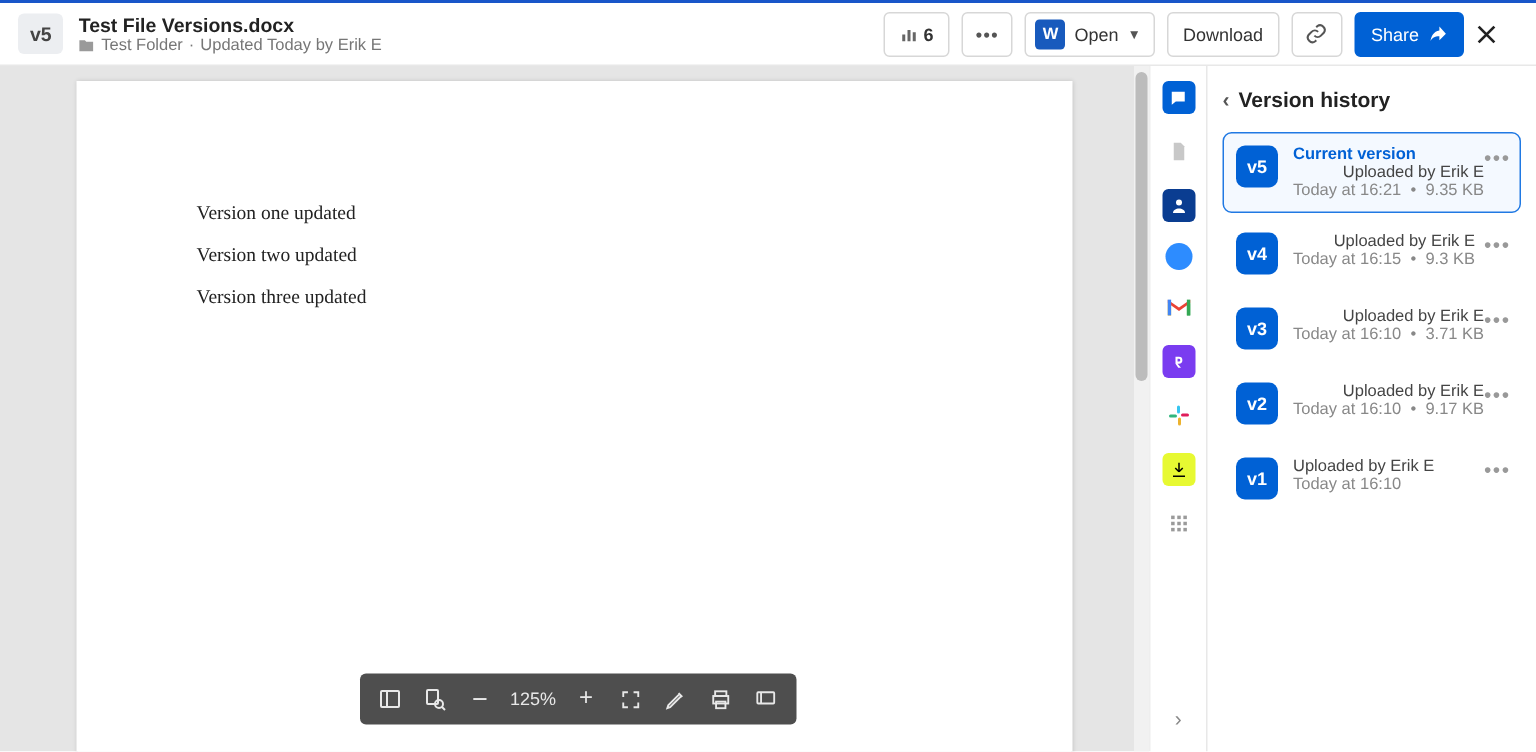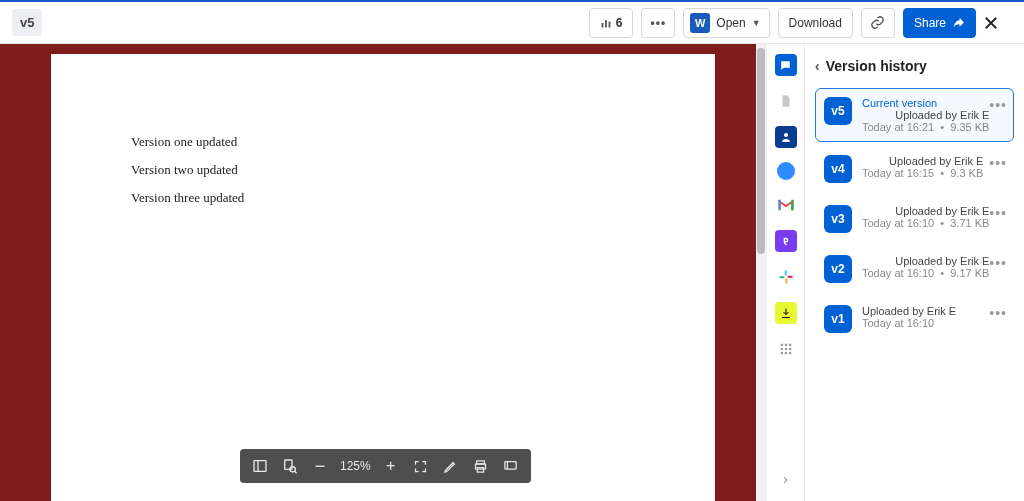--- a/index.html
+++ b/index.html
@@ -14,21 +14,21 @@
   .btn { height:30px; border:1px solid #d7d7d7; background:#fff; border-radius:4px; font-size:12px; display:flex; align-items:center; padding:0 10px; color:#333; cursor:pointer; }
   .icon-btn { width:34px; justify-content:center; padding:0; }
   .stat-btn { gap:4px; font-weight:600; }
   .open-btn { background:#fff; border:1px solid #d7d7d7; gap:6px; padding-left:6px; padding-right:8px; }
   .word-icon { width:20px; height:20px; background:#185abd; border-radius:3px; display:flex; align-items:center; justify-content:center; color:#fff; font-size:11px; font-weight:700; }
   .share-btn { background:#0061d5; color:#fff; border-color:#0061d5; font-weight:400; gap:6px;text-align:center; }
   .close-x { font-size:20px; color:#222; width:30px; text-align:center; cursor:pointer; margin-left:6px; }
   .hdr-gap { width:8px; }
   
   .main { display:flex; height:calc(501px - 44px); position:relative; background:#fff; }
-  .doc-area { flex:1; position:relative; display:flex; justify-content:center; background:#7f1d1d; }
+  .doc-area { flex:1; position:relative; display:flex; justify-content:center; background:#e5e5e5; }
   .page { width:664px; margin-top:10px; background:#fff; box-shadow:0 0 3px rgba(0,0,0,0.15); height:1000px; padding:80px 80px; }
   .page p { font-size:13px; font-family:"Times New Roman", serif; color:#222; margin-bottom:12px; }
   .scroll-track { position:absolute; right:0; top:0; bottom:0; width:10px; background:#f1f1f1; }
   .scroll-thumb { position:absolute; left:1px; top:4px; width:8px; height:206px; background:#bcbcbc; border-radius:4px; }
   
   .float-tb { position:absolute; bottom:18px; left:240px; background:#4e4e4e; border-radius:4px; display:flex; align-items:center; padding:4px 6px; gap:2px; height:34px; }
   .float-tb .fbtn { width:28px; height:26px; display:flex; align-items:center; justify-content:center; color:#e8e8e8; cursor:pointer; border-radius:3px; }
   .float-tb .flabel { color:#e8e8e8; font-size:12px; padding:0 4px; min-width:36px; text-align:center; }
   
   .app-rail { width:38px; border-left:1px solid #eee; display:flex; flex-direction:column; align-items:center; padding-top:10px; gap:14px; position:relative; }
@@ -36,31 +36,44 @@
   .rail-chevron { position:absolute; bottom:14px; color:#888; font-size:14px; }
   
   .vpanel { width:220px; border-left:1px solid #e8e8e8; display:flex; flex-direction:column; padding:14px 10px 10px 10px; overflow-y:auto; }
   .vpanel-title { display:flex; align-items:center; gap:6px; font-size:14px; font-weight:700; color:#222; margin-bottom:14px; }
   .vpanel-back { color:#555; font-size:14px; cursor:pointer; }
   .vpanel-group { font-size:11px; color:#888; margin:0 0 8px 4px; }
   .vcard { position:relative; display:flex; gap:10px; padding:8px; border-radius:6px; border:1px solid transparent; margin-bottom:4px; cursor:pointer; }
   .vcard.sel { border-color:#2079e3; background:#f4f9ff; }
   .vnum { width:28px; height:28px; border-radius:6px; background:#0061d5; color:#fff; font-weight:700; font-size:12px; display:flex; align-items:center; justify-content:center; flex-shrink:0; }
   .vinfo { display:flex; flex-direction:column; font-size:11px; }
-  .vcur { color:#0061d5; font-weight:400; font-size:11px; }
+  .vcur { color:#0061d5; font-weight:700; font-size:11px; }
   .vup { color:#444;text-align:right; }
   .vtime { color:#888; }
   .vmenu { position:absolute; right:6px; top:8px; color:#999; font-size:14px; letter-spacing:1px; }
   svg { display:block; }
 </style>
 </head>
 <body>
 
 <div class="hdr">
   <div class="v-badge">v5</div>
+  <div class="title-wrap">
+    <div class="title">Test File Versions.docx</div>
+    <div class="subtitle">
+      <span>
+        <svg width="11" height="11" viewBox="0 0 24 24" fill="#9a9a9a">
+            <path d="M10 4H2v16h20V6H12l-2-2z"></path>
+          </svg>
+      </span>
+      <span>Test Folder</span>
+      <span>·</span>
+      <span>Updated Today by Erik E</span>
+    </div>
+  </div>
   <div class="hdr-spacer"></div>
   <div class="btn stat-btn">
     <span>
       <svg width="12" height="12" viewBox="0 0 24 24" fill="#666">
           <rect x="3" y="12" width="4" height="9"></rect>
           <rect x="10" y="6" width="4" height="15"></rect>
           <rect x="17" y="9" width="4" height="12"></rect>
         </svg>
     </span>
     <span>6</span>

